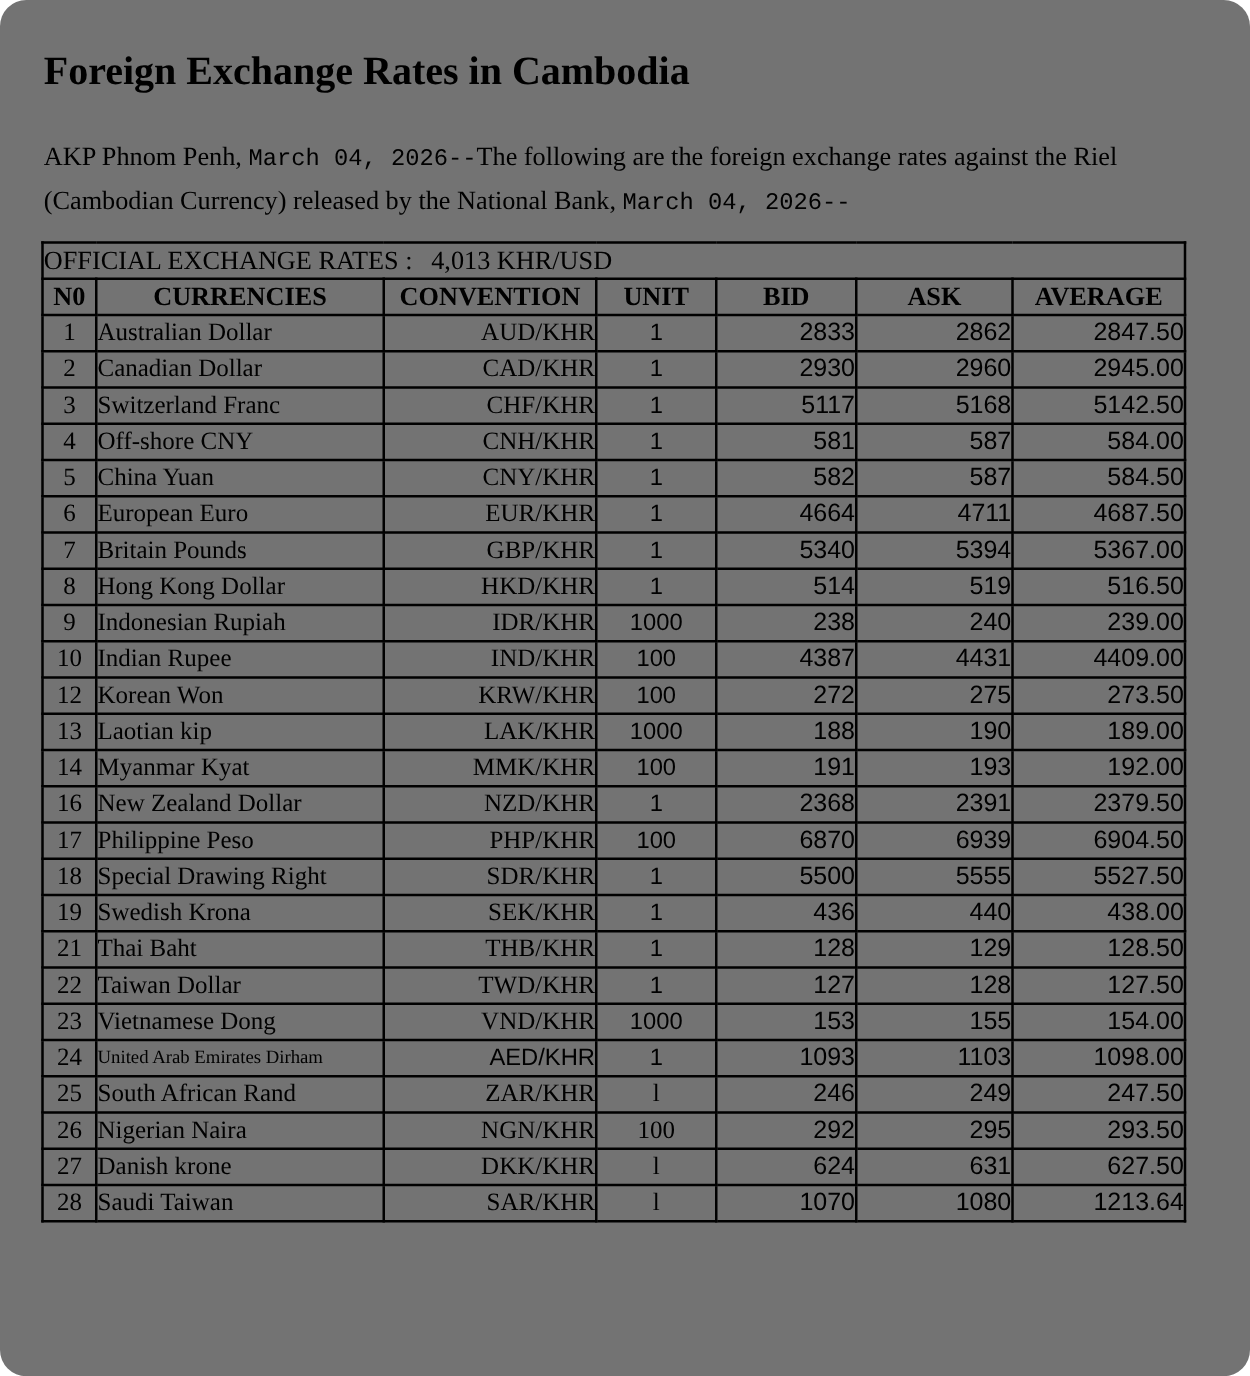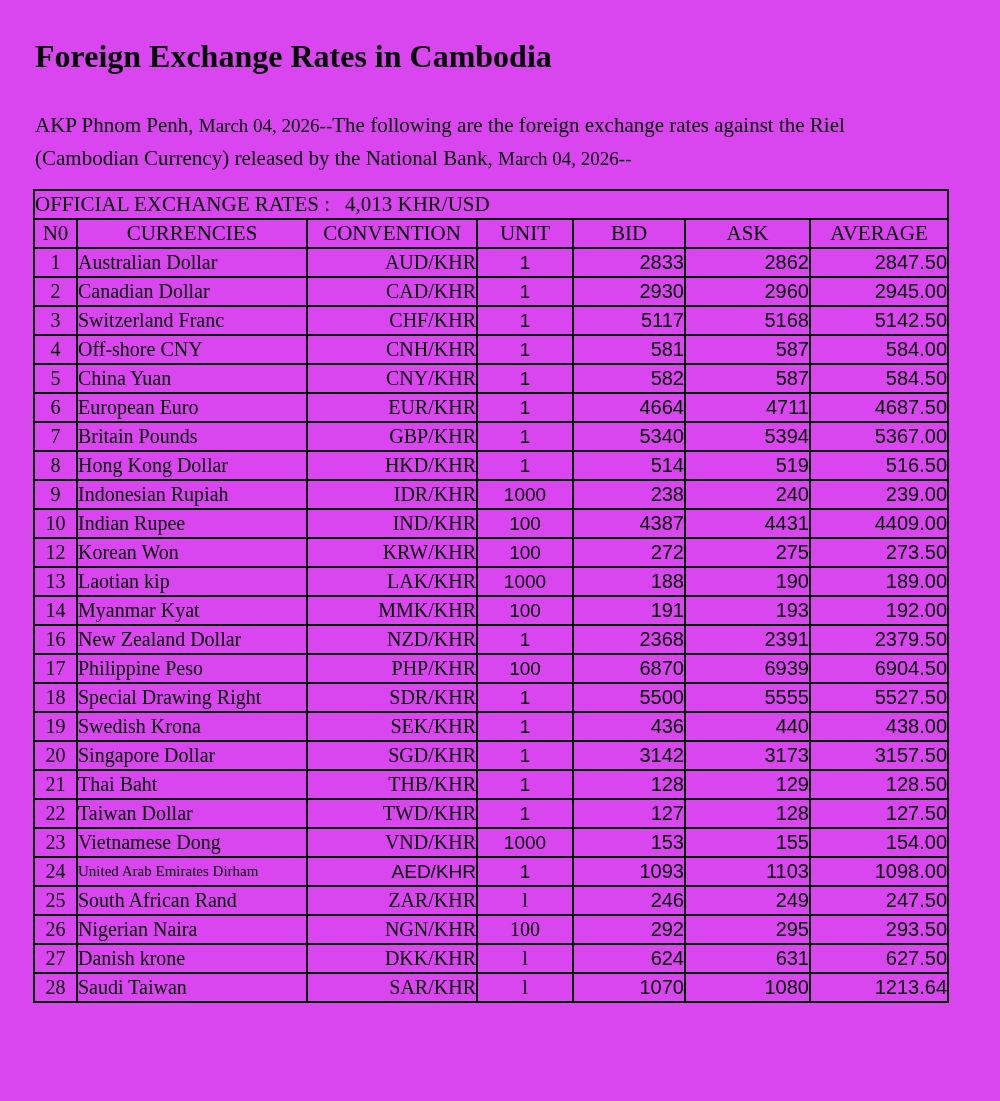--- a/index.html
+++ b/index.html
@@ -6,22 +6,23 @@
     margin: 0;
     padding: 0;
     background: #ffffff;
     color: #000000;
     font-family: "Liberation Serif", serif;
   }
   .page {
     position: relative;
     width: 1000px;
     height: 1101px;
-    background: #d946ef;
+    background: #737373;
     overflow: hidden;
+    border-radius: 21px;
   }
   .content {
     padding-left: 33px;
     padding-right: 53px;
   }
   .page-title {
     font-family: "Liberation Serif", serif;
     font-weight: bold;
     font-size: 32px;
     line-height: 37px;
@@ -29,21 +30,21 @@
     letter-spacing: 0px;
     white-space: nowrap;
   }
   .intro {
     width: 912px;
     font-size: 21px;
     line-height: 33px;
     margin: 34px 0 0 2px;
   }
   .date-text {
-    font-family: Liberation Serif, serif;
+    font-family: Liberation Mono, monospace;
     font-size: 19px;
   }
   table.fx-table {
     border-collapse: collapse;
     table-layout: fixed;
     width: 914px;
     margin-top: 14px;
   }
   table.fx-table td, table.fx-table th {
     border: 2px solid #000000;
@@ -53,21 +54,21 @@
     white-space: nowrap;
     vertical-align: middle;
   }
   .official-cell {
     text-align: left;
     font-size: 21px;
     padding-left: 3px;
   }
   .official-value { margin-left: 15px; }
   th {
-    font-weight: normal;
+    font-weight: bold;
     font-size: 21px;
   }
   .col-no        { text-align: center; font-size: 20px; }
   .col-currency  { text-align: left; padding-left: 3px; font-size: 20px; }
   .col-convention{ text-align: right; font-size: 20px; }
   .col-unit      { text-align: center; font-family: "Liberation Sans", sans-serif; font-size: 19px; }
   .col-num       { text-align: right; padding-right: 3px; font-family: "Liberation Sans", sans-serif; font-size: 20px; }
   
   .small-text  { font-size: 15px; }
   .sans-text   { font-family: "Liberation Sans", sans-serif; font-size: 19px; }
@@ -255,29 +256,20 @@
           <tr>
     <td class="col-no">19</td>
     <td class="col-currency">Swedish Krona</td>
     <td class="col-convention">SEK/KHR</td>
     <td class="col-unit">1</td>
     <td class="col-num">436</td>
     <td class="col-num">440</td>
     <td class="col-num">438.00</td>
   </tr>
           <tr>
-    <td class="col-no">20</td>
-    <td class="col-currency">Singapore Dollar</td>
-    <td class="col-convention">SGD/KHR</td>
-    <td class="col-unit">1</td>
-    <td class="col-num">3142</td>
-    <td class="col-num">3173</td>
-    <td class="col-num">3157.50</td>
-  </tr>
-          <tr>
     <td class="col-no">21</td>
     <td class="col-currency">Thai Baht</td>
     <td class="col-convention">THB/KHR</td>
     <td class="col-unit">1</td>
     <td class="col-num">128</td>
     <td class="col-num">129</td>
     <td class="col-num">128.50</td>
   </tr>
           <tr>
     <td class="col-no">22</td>

